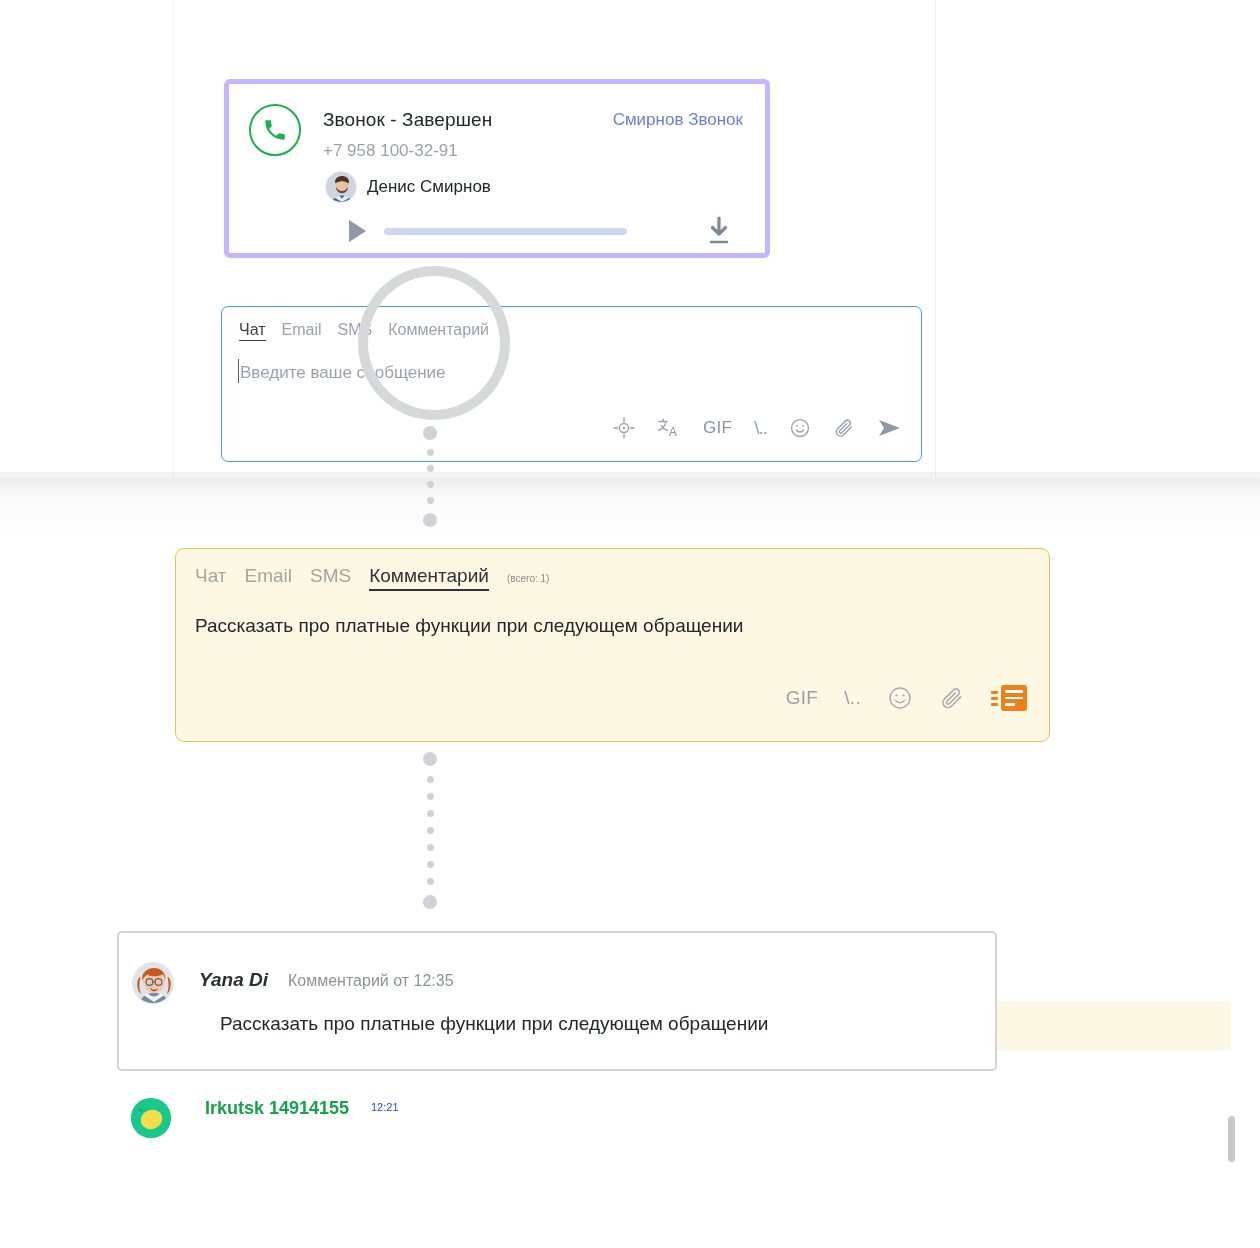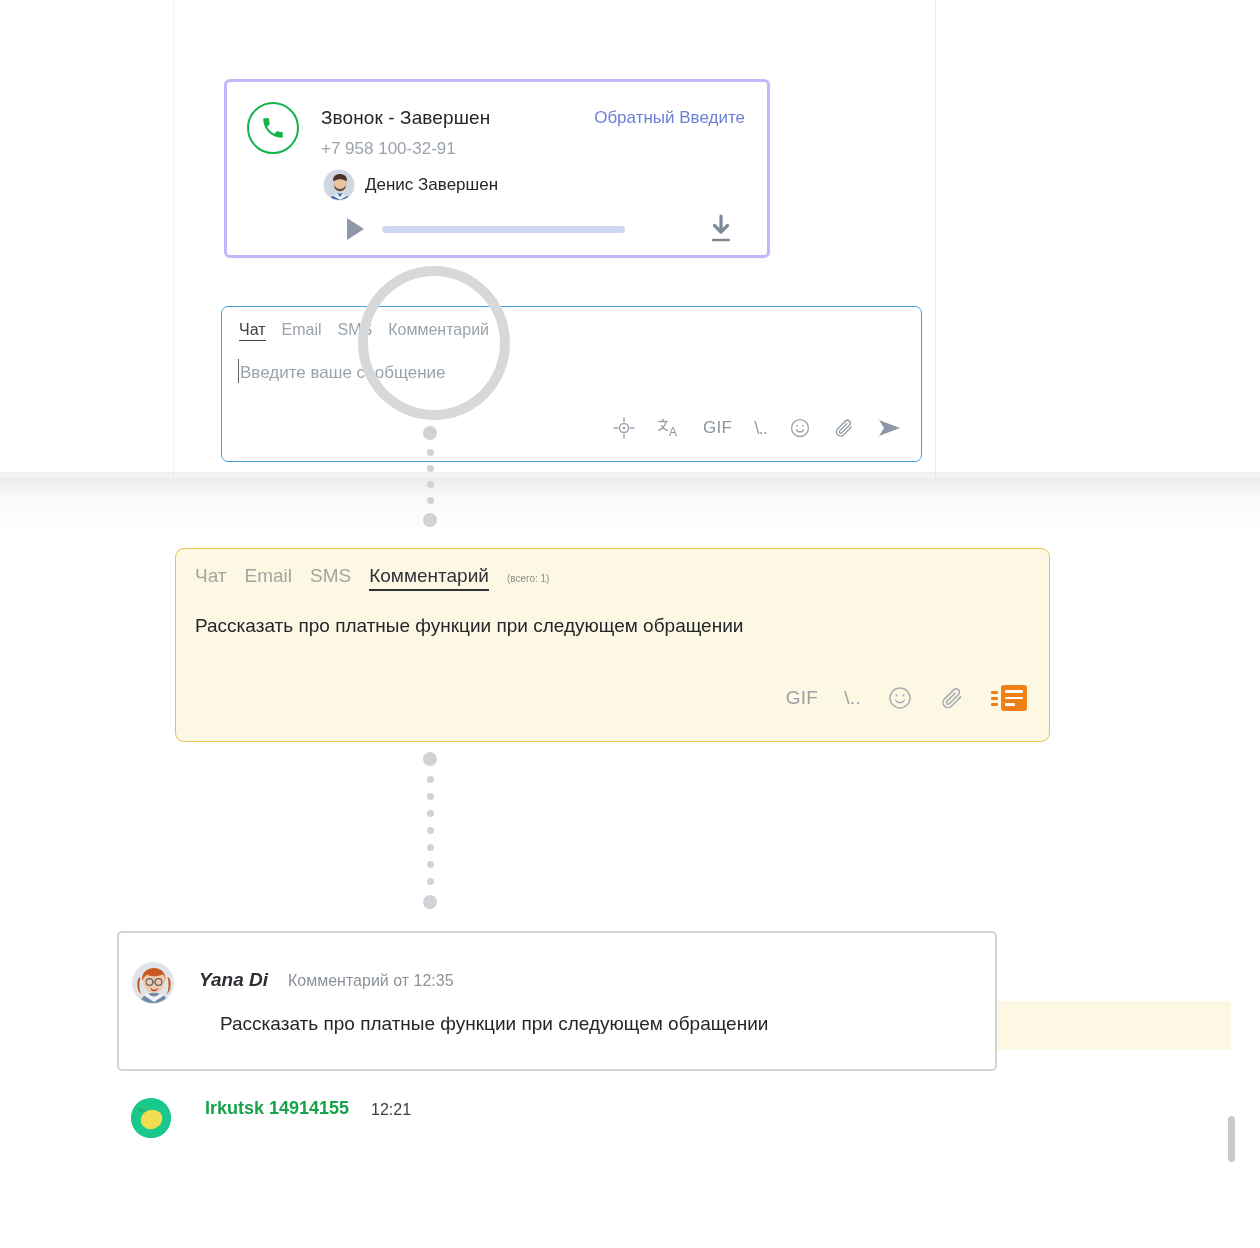--- a/index.html
+++ b/index.html
@@ -25,21 +25,21 @@
     background: linear-gradient(to bottom, rgba(0,0,0,0.055), rgba(0,0,0,0));
   }
   .band-white {
     position: absolute; left: 0; top: 478px; width: 1260px; height: 60px;
     background: linear-gradient(to bottom,#f7f7f8, #ffffff);
   }
 
   
   .call-card {
     position: absolute; left: 224px; top: 79px; width: 546px; height: 179px;
-    background: #ffffff; border: 3px solid #c4b5fd; border-radius: 6px;
+    background: #ffffff; border: 5px solid #c4b5fd; border-radius: 6px;
     box-shadow: 0 1px 3px rgba(0,0,0,0.045);
   }
   .call-phone-ring {
     position: absolute; left: 20px; top: 20px; width: 52px; height: 52px;
     border: 2px solid #15b34a; border-radius: 50%;
     display: flex; align-items: center; justify-content: center;
   }
   .call-title {
     position: absolute; left: 94px; top: 25px;
     font-size: 19px; color: #23262a; letter-spacing: .1px;
@@ -143,21 +143,21 @@
   .yana-name { position: absolute; left: 199px; top: 969px; font-size: 19px; font-weight: bold; color: #2b2e33; font-style: italic; }
   .yana-meta { position: absolute; left: 288px; top: 972px; font-size: 16px; color: #8c9298; }
   .yana-msg  { position: absolute; left: 220px; top: 1013px; font-size: 19px; color: #23262a; }
 
   
   .irk-ava {
     position: absolute; left: 131px; top: 1098px; width: 40px; height: 40px;
     border-radius: 50%; background: #18c98b; overflow: hidden;
   }
   .irk-name { position: absolute; left: 199px; top: 1098px; font-size: 18px; font-weight: bold; color: #16a34a; margin-left: 6px; }
-  .irk-time { position: absolute; left: 371px; top: 1101px; font-size: 16px; color: #404040; }
+  .irk-time { position: absolute; left: 371px; top: 1101px; font-size: 11px; color: #1d4ed8; }
   .irk-msg  { position: absolute; left: 199px; top: 1129px; font-size: 19px; color: #23262a; }
 
   
   .scrollbar-thumb {
     position: absolute; left: 1228px; top: 1116px; width: 7px; height: 46px;
     background: #c7c9cc; border-radius: 4px; cursor: pointer;
   }
 </style>
 </head>
 <body>
@@ -170,34 +170,34 @@
   <div class="band-shadow"></div>
 
   <div class="call-card">
     <div class="call-phone-ring">
       <svg width="26" height="26" viewBox="0 0 24 24" fill="none">
         <path d="M6.6 10.8c1.4 2.8 3.8 5.1 6.6 6.6l2.2-2.2c.3-.3.7-.4 1-.2 1.1.4 2.4.6 3.6.6.6 0 1 .4 1 1V20c0 .6-.4 1-1 1C10.6 21 3 13.4 3 4c0-.6.4-1 1-1h3.4c.6 0 1 .4 1 1 0 1.3.2 2.5.6 3.6.1.4 0 .8-.2 1.1l-2.2 2.1z" fill="#15b34a"></path>
       </svg>
     </div>
     <div class="call-title">Звонок - Завершен</div>
     <div class="call-phone-num">+7 958 100-32-91</div>
-    <div class="callback-link">Обратный Введите</div>
+    <div class="callback-link">Смирнов Звонок</div>
 
     <div class="agent-row">
       <div class="agent-ava">
         <svg width="32" height="32" viewBox="0 0 32 32">
           <rect width="32" height="32" fill="#cfd6e0"></rect>
           <circle cx="16" cy="12" r="7" fill="#e8c3a0"></circle>
           <path d="M9 10c0-4 3.5-6 7-6s7 2 7 6c0 1-1 1.2-2 .6-1.6-1-3.4-1.3-5-1.3s-3.4.3-5 1.3c-1 .6-2 .4-2-.6z" fill="#4a3428"></path>
           <path d="M10.5 15c.8 2.5 2.8 4 5.5 4s4.7-1.5 5.5-4c.3 1.2.2 2.6-.4 3.6-1 1.6-3 2.6-5.1 2.6s-4.1-1-5.1-2.6c-.6-1-.7-2.4-.4-3.6z" fill="#6b4a33"></path>
           <path d="M5 32c1.5-6 6-8.5 11-8.5S25.5 26 27 32z" fill="#3c6ea8"></path>
           <path d="M13.5 23.5L16 27l2.5-3.5c2 .5 3.5 1.2 4.8 2.2L16 30l-7.3-4.3c1.3-1 2.8-1.7 4.8-2.2z" fill="#e9eef5"></path>
         </svg>
       </div>
-      <div class="agent-name">Денис Завершен</div>
+      <div class="agent-name">Денис Смирнов</div>
     </div>
 
     <div class="player-row">
       <div class="play-btn"></div>
       <div class="track"></div>
       <div class="dl-btn">
         <svg width="26" height="30" viewBox="0 0 26 30">
           <path d="M13 2v14M6.5 11.5L13 18l6.5-6.5" stroke="#7e8896" stroke-width="3.2" fill="none" stroke-linecap="round" stroke-linejoin="round"></path>
           <path d="M5 26h16" stroke="#7e8896" stroke-width="2.4" stroke-linecap="round"></path>
         </svg>

